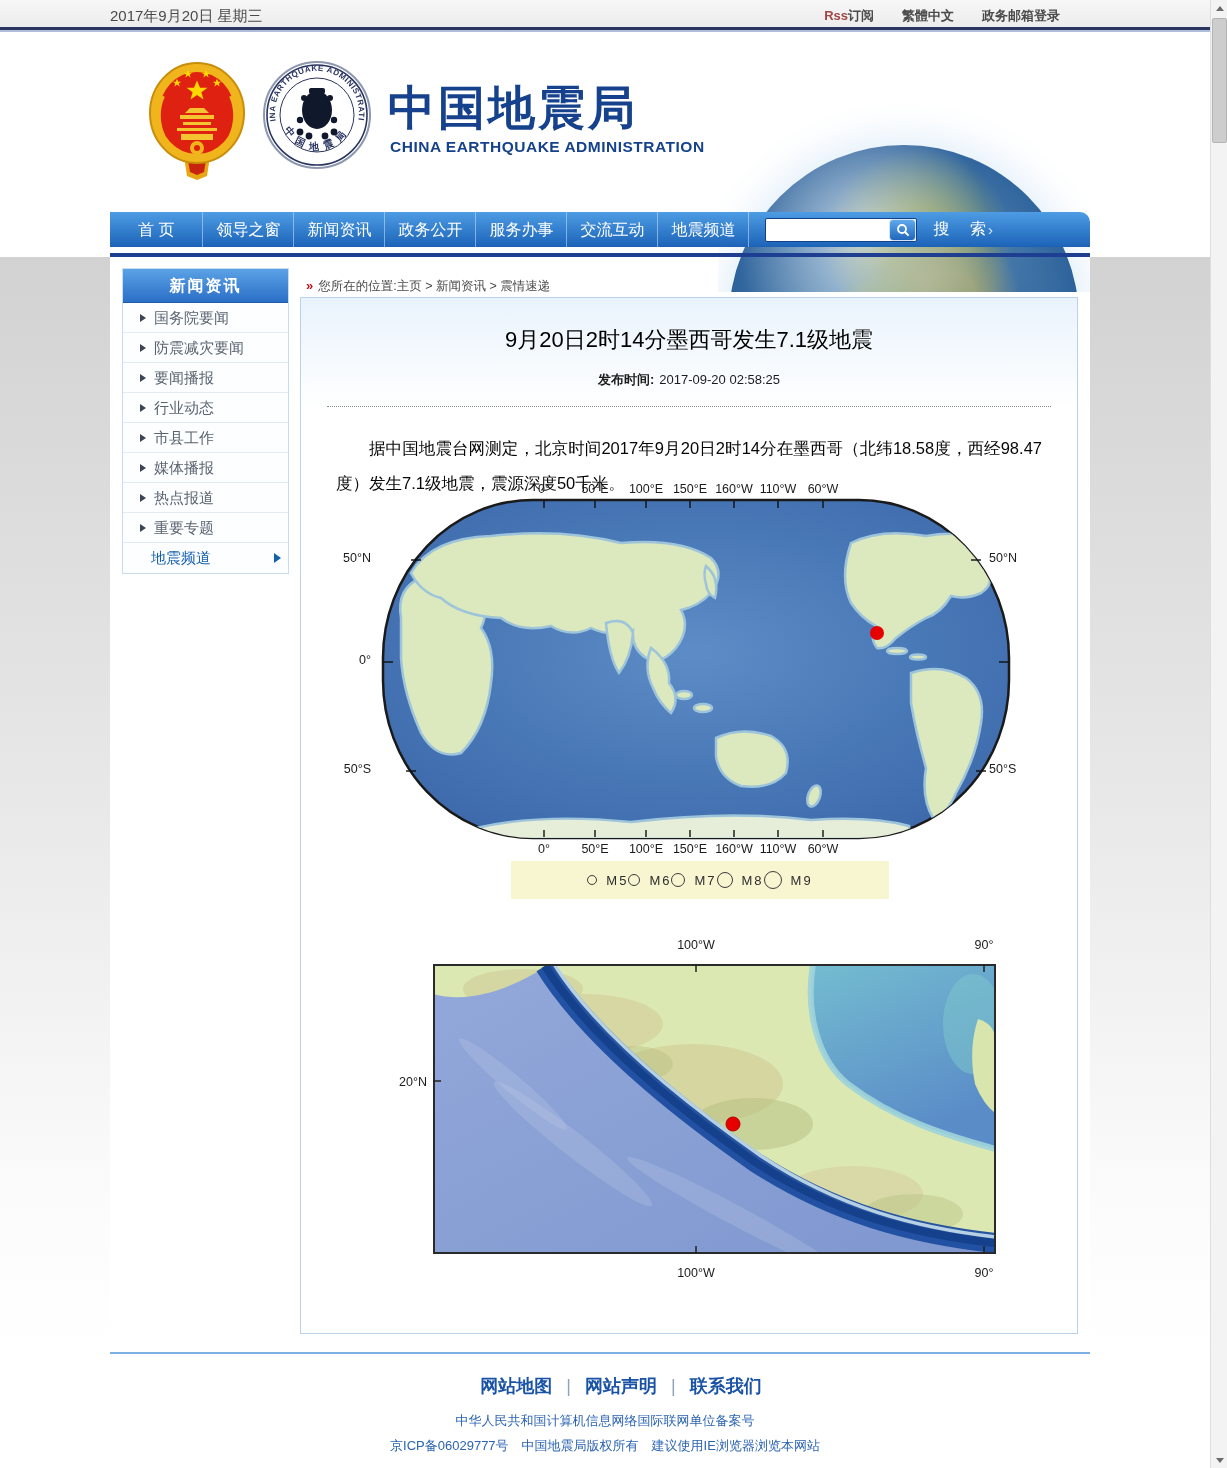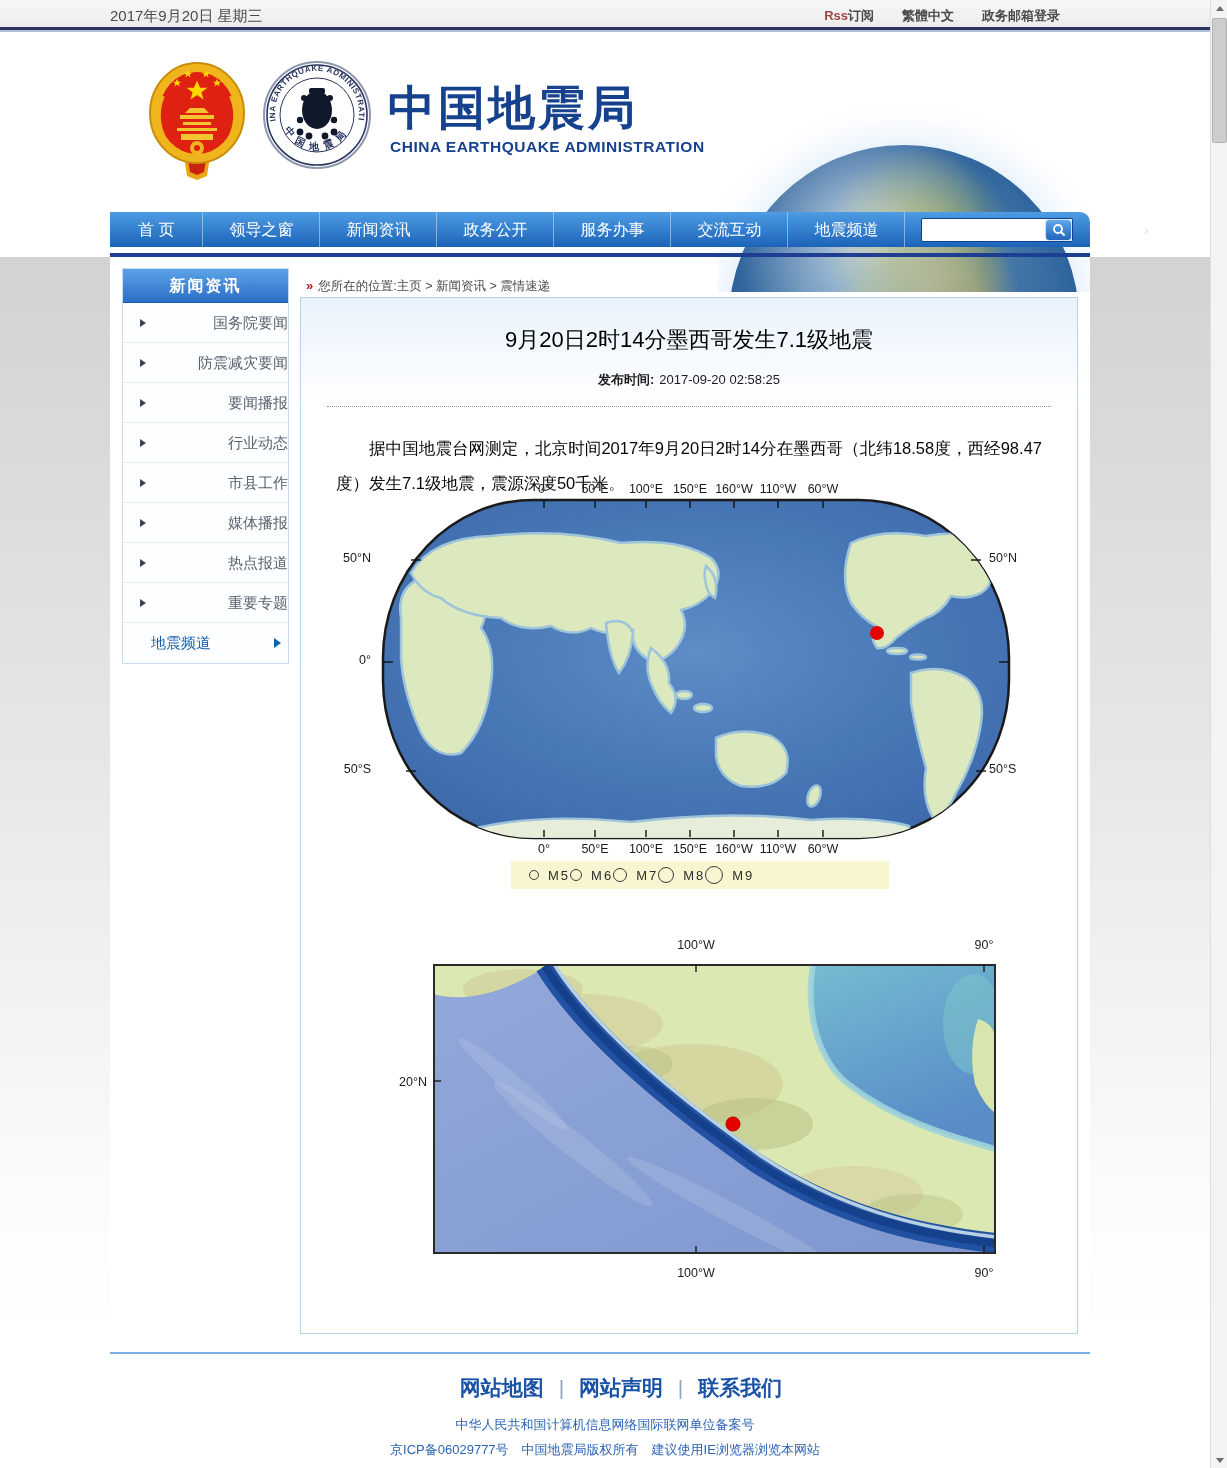--- a/index.html
+++ b/index.html
@@ -31,43 +31,43 @@
   .emblem{position:absolute;left:147px;top:22px;width:100px;height:128px;}
   .cea-logo{position:absolute;left:262px;top:24px;width:110px;height:112px;}
   .site-cn{position:absolute;left:388px;top:42px;font-size:47px;font-weight:bold;color:#16418c;letter-spacing:3px;}
   .site-en{position:absolute;left:390px;top:103px;font-size:15.5px;font-weight:bold;color:#16418c;letter-spacing:.5px;}
 
   
   .nav{position:absolute;left:110px;top:212px;width:980px;height:35px;z-index:3;
        background:linear-gradient(#4d9ce4,#1c63b8);border-radius:0 10px 0 0;
        display:flex;align-items:center;}
   .nav-underline{position:absolute;left:110px;top:253px;width:980px;height:4px;background:#1d3e91;z-index:3;}
-  .nav-item{height:35px;line-height:35px;padding:0 26px;font-size:16px;color:#fff;cursor:pointer;
+  .nav-item{height:35px;line-height:35px;padding:0 13px;font-size:16px;color:#fff;cursor:pointer;
             border-right:1px solid rgba(200,227,252,.55);white-space:nowrap;}
   .nav-item:first-child{padding:0 28px;}
   .searchbox{position:relative;margin-left:16px;width:152px;height:24px;}
   .searchbox input{width:152px;height:24px;border:1px solid #13408a;border-radius:2px;background:#fff;
                    padding:0 30px 0 6px;font-size:13px;outline:none;}
   .search-btn{position:absolute;right:1px;top:1px;width:27px;height:22px;cursor:pointer;
               background:linear-gradient(#5fa9ec,#2166bb);border:1px solid #cfe4f8;border-radius:4px;
               display:flex;align-items:center;justify-content:center;}
   .search-label{margin-left:16px;font-size:16px;color:#fff;letter-spacing:8px;cursor:pointer;white-space:nowrap;}
   .search-arrow{color:#d5e8fb;font-size:15px;margin-left:-6px;cursor:pointer;}
 
   
   .side-bg{position:absolute;left:0;top:257px;width:1210px;height:1095px;
            background:linear-gradient(#d2d2d2 0%,#e6e6e6 45%,#fbfbfb 85%,#ffffff 100%);}
   .wrapper{position:absolute;left:110px;top:257px;width:980px;height:1095px;background:#fff;}
 
   
   .sidebar{position:absolute;left:12px;top:11px;width:167px;background:#fdfeff;border:1px solid #c9dcef;}
   .sidebar-head{height:34px;line-height:34px;text-align:center;color:#fff;font-size:16px;font-weight:bold;
                 letter-spacing:2px;background:linear-gradient(#5ca2e6,#2a6fc6);border-bottom:1px solid #1d5ba8;}
-  .side-item{height:40px;line-height:32px;padding-left:17px;font-size:15px;color:#5a6470;
-             border-bottom:1px solid #e2eaf2;cursor:pointer;display:flex;align-items:center;justify-content:space-between;}
+  .side-item{height:30px;line-height:32px;padding-left:17px;font-size:15px;color:#5a6470;
+             border-bottom:1px solid #e2eaf2;cursor:pointer;display:flex;align-items:center;}
   .tri{width:0;height:0;border-left:6px solid #3c4552;border-top:4px solid transparent;
        border-bottom:4px solid transparent;margin-right:8px;flex:0 0 auto;}
   .side-item.active{color:#1560ae;border-bottom:none;padding-left:28px;}
   .tri-right{width:0;height:0;border-left:7px solid #1560ae;border-top:5px solid transparent;
              border-bottom:5px solid transparent;margin-left:auto;margin-right:7px;}
 
   
   .crumb{position:absolute;left:196px;top:21px;font-size:12.5px;color:#4a4a4a;}
   .crumb-mark{color:#c11212;font-weight:bold;margin-right:5px;font-size:13px;}
 
@@ -80,38 +80,38 @@
   .dotline{margin:17px 26px 0;border-top:1px dotted #8a8a8a;height:0;}
   .para{margin:24px 35px 0;font-size:16.5px;line-height:2.15;color:#060606;text-indent:2em;text-align:justify;}
 
   
   .wmap{position:absolute;left:0;top:184px;width:778px;height:424px;}
   .wtick{position:absolute;transform:translateX(-50%);font-size:12.5px;color:#1b1b1b;white-space:nowrap;}
   .wlat{position:absolute;font-size:12.5px;color:#1b1b1b;white-space:nowrap;}
   .wlat.left{width:44px;text-align:right;left:26px;}
   .wlat.right{left:688px;}
   .worldmap-svg{position:absolute;left:80px;top:16px;width:630px;height:342px;}
-  .legend{position:absolute;left:210px;top:379px;width:378px;height:28px;background:#f8f6d0;
-          display:flex;align-items:center;justify-content:flex-start;padding:0 18px;}
+  .legend{position:absolute;left:210px;top:379px;width:378px;height:38px;background:#f8f6d0;
+          display:flex;align-items:center;justify-content:center;padding:0 18px;}
   .leg-entry{display:flex;align-items:center;gap:9px;}
   .leg-circle{border:1.6px solid #3c3c3c;border-radius:50%;background:transparent;flex:0 0 auto;}
   .c1{width:10px;height:10px;} .c2{width:12px;height:12px;} .c3{width:14px;height:14px;}
   .c4{width:16px;height:16px;} .c5{width:18px;height:18px;}
   .leg-label{font-size:13px;color:#2e2e2e;letter-spacing:2px;}
 
   
   .rmap{position:absolute;left:0;top:640px;width:778px;height:352px;}
   .rtick{position:absolute;transform:translateX(-50%);font-size:12.5px;color:#1b1b1b;white-space:nowrap;}
   .rlat{position:absolute;left:84px;top:137px;width:42px;text-align:right;font-size:12.5px;color:#1b1b1b;}
   .regmap-svg{position:absolute;left:132px;top:26px;width:563px;height:290px;}
 
   
   .footline{position:absolute;left:110px;top:1352px;width:980px;height:2px;background:#7cb0e2;}
   .footer{position:absolute;left:0;top:1374px;width:1210px;text-align:center;}
-  .flinks{font-size:21px;font-weight:bold;padding-left:32px;}
+  .flinks{font-size:18px;font-weight:bold;padding-left:32px;}
   .flink{color:#1a53a6;cursor:pointer;}
   .fsep{color:#8fa3bb;font-weight:normal;margin:0 9px;}
   .fline{margin-top:14px;font-size:13px;color:#2c64b2;}
   .fline2{margin-top:7px;font-size:13px;color:#2c64b2;}
 
   
   .sb{position:absolute;right:0;top:0;width:17px;height:1468px;background:#f3f3f3;border-left:1px solid #dedede;}
   .sb-btn{position:absolute;left:0;width:17px;height:16px;background:#f3f3f3;display:flex;align-items:center;justify-content:center;cursor:pointer;}
   .sb-up{top:0;} .sb-down{bottom:0;}
   .arr-up{width:0;height:0;border-left:4px solid transparent;border-right:4px solid transparent;border-bottom:5px solid #6a6a6a;}

